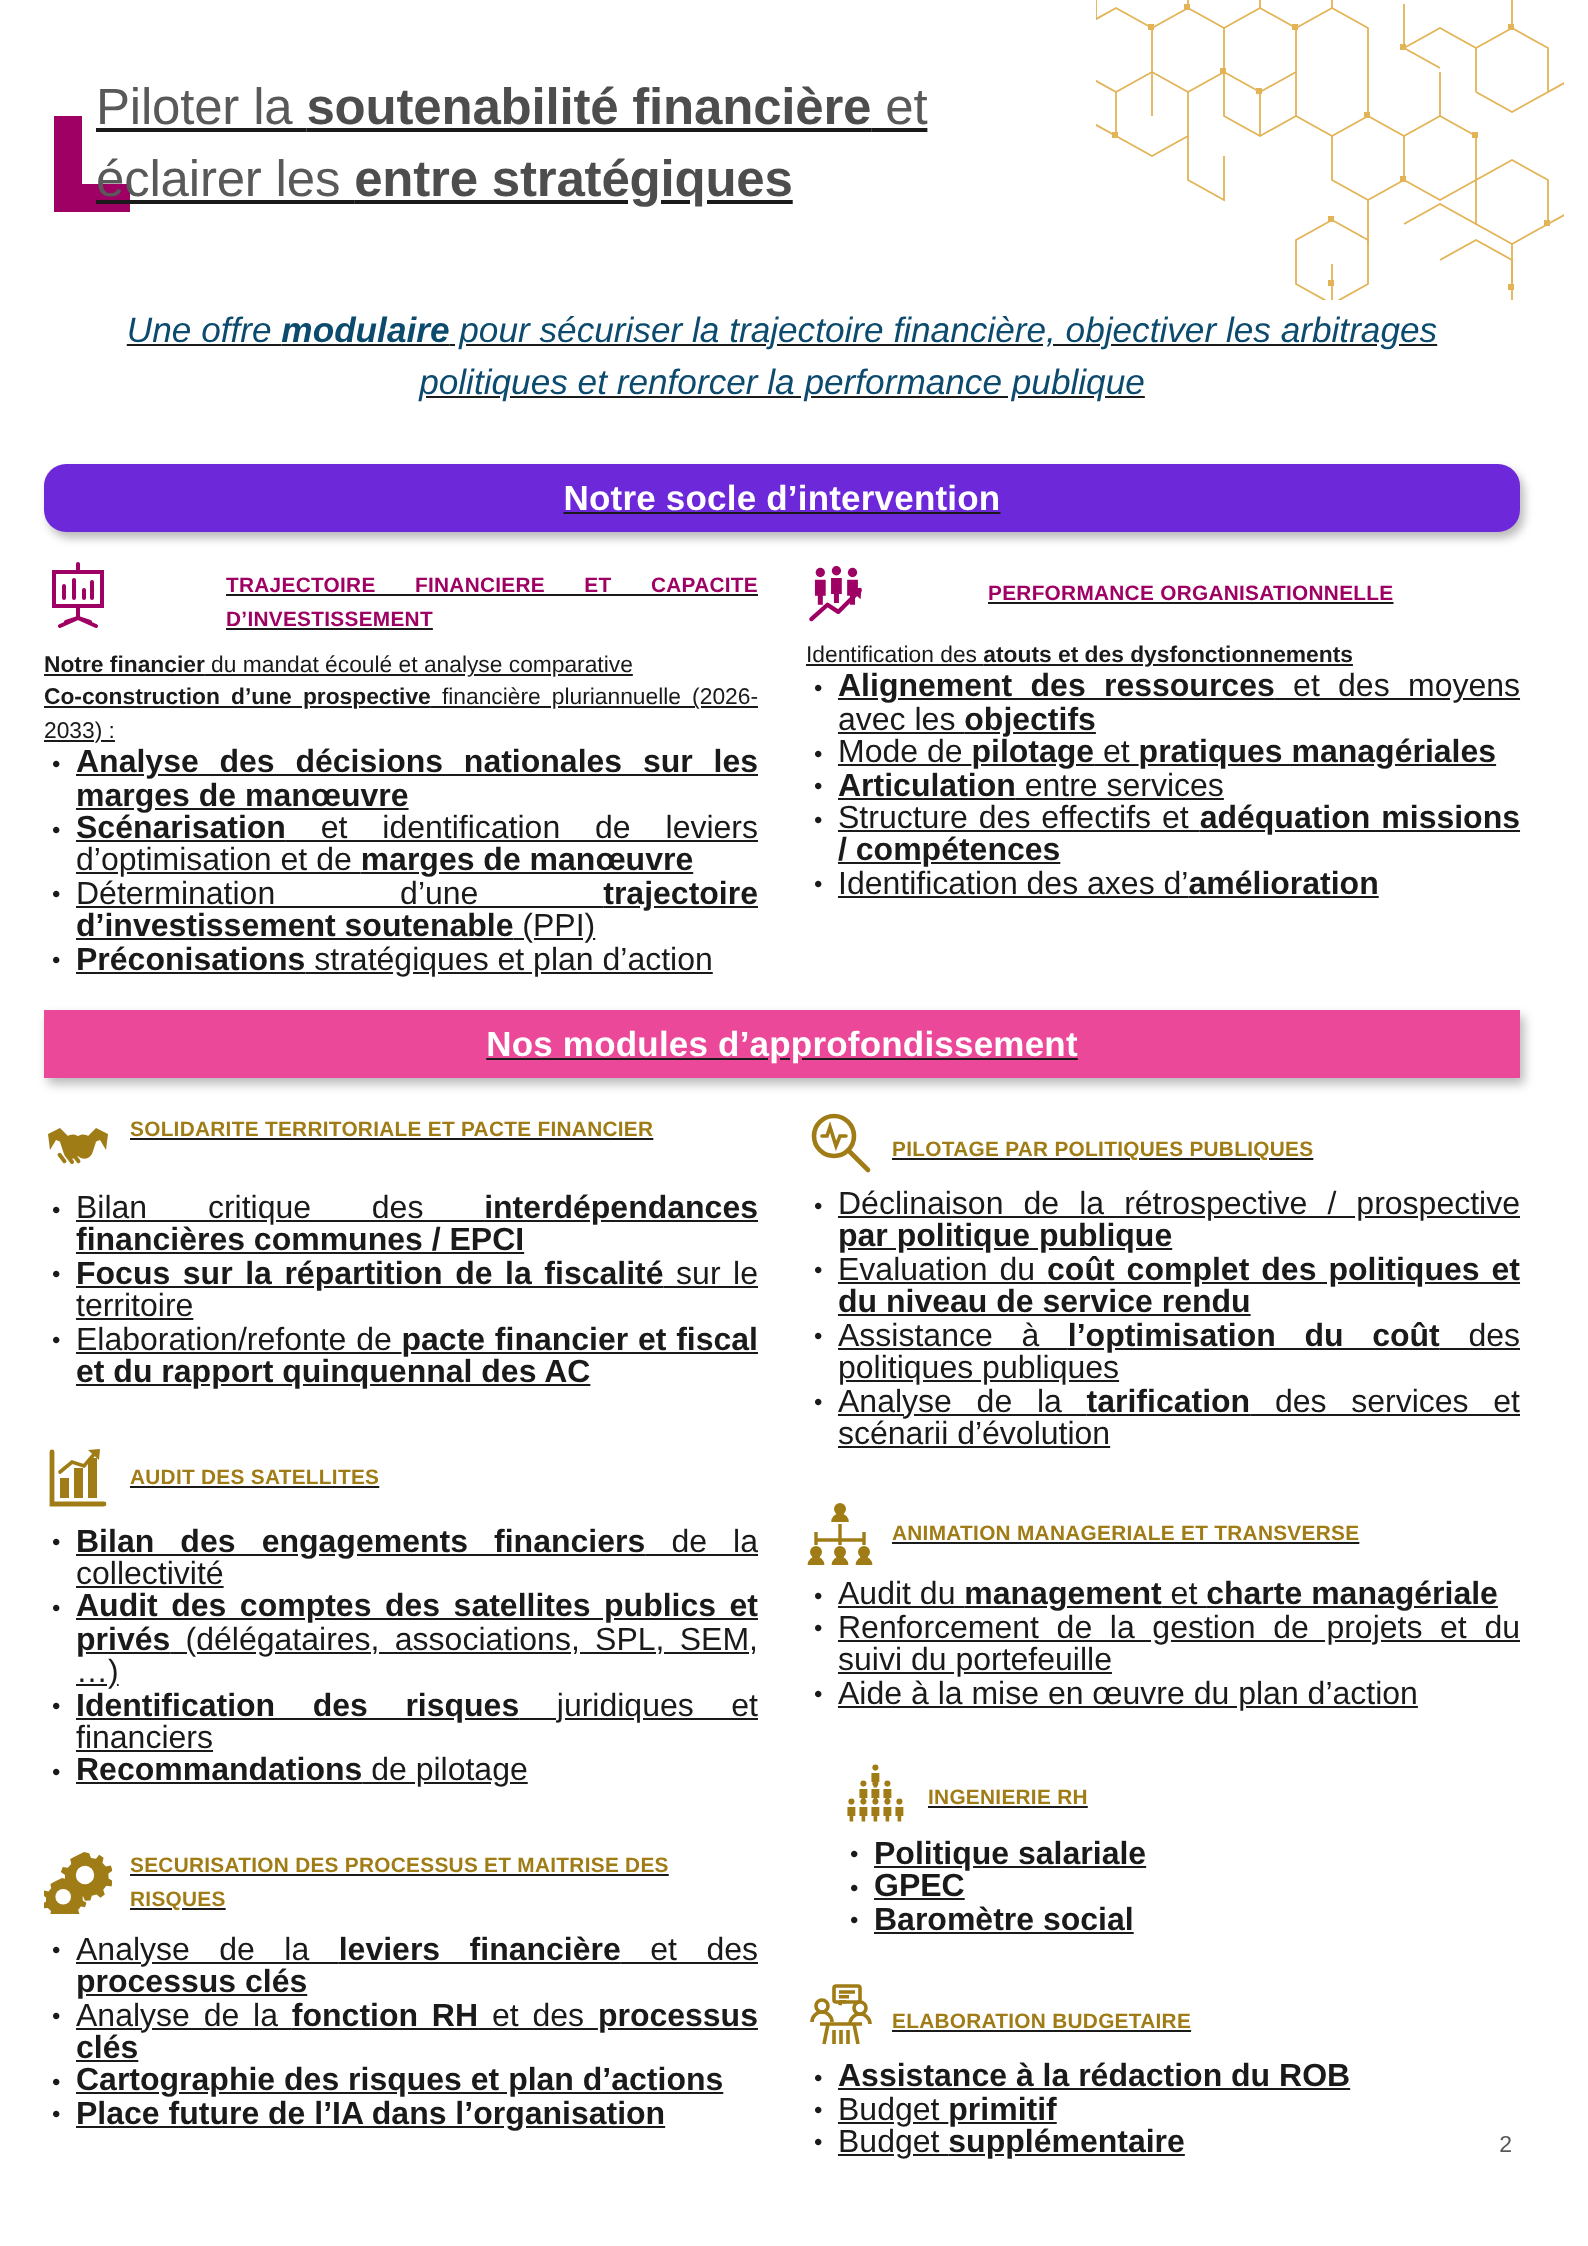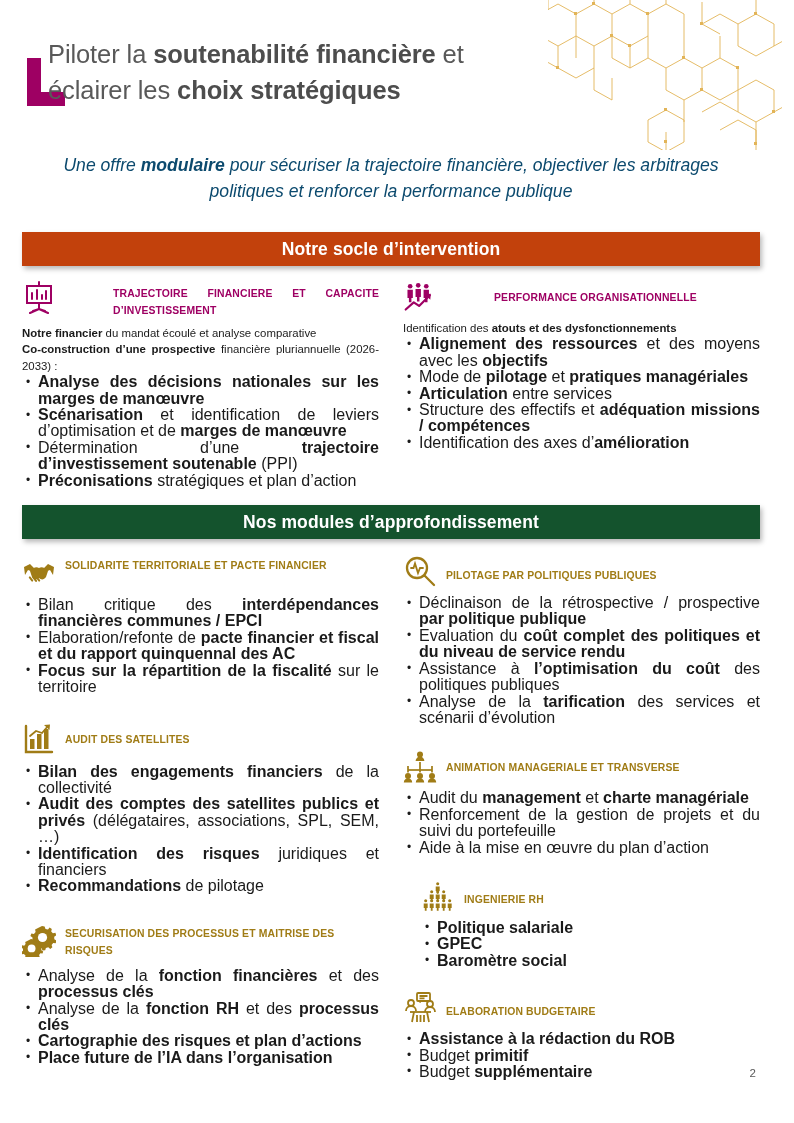--- a/index.html
+++ b/index.html
@@ -3,21 +3,21 @@
 <meta charset="utf-8">
 <style>
   * { box-sizing: border-box; margin: 0; padding: 0; }
   html, body {
     width: 794px; height: 1123px;
     background: #ffffff;
     font-family: "Liberation Sans", sans-serif;
     color: #1a1a1a;
     overflow: hidden;
   }
-  .page { position: relative; width: 782px; height: 1123px; overflow: hidden; }
+  .page { position: relative; width: 782px; height: 1123px; overflow: hidden; text-decoration: underline; }
 
   
   .corner-pattern {
     position: absolute; top: 0; right: 0;
     width: 234px; height: 150px;
     pointer-events: none;
   }
 
   
   .header { position: relative; padding: 22px 0 0 0; }
@@ -59,22 +59,22 @@
     position: relative;
     margin: 0 22px;
     height: 34px;
     display: flex; align-items: center; justify-content: center;
     color: #ffffff;
     font-size: 17.5px;
     font-weight: 700;
     letter-spacing: 0.1px;
     box-shadow: 2px 3px 5px rgba(0,0,0,0.28);
   }
-  .banner.magenta { background: #c2410c; }
-  .banner.gold { background: #14532d; }
+  .banner.magenta { background: #6d28d9; border-radius: 11px; }
+  .banner.gold { background: #ec4899; }
 
   
   .cols { display: flex; padding: 0 22px; }
   .col { width: 50%; }
   .col.left { padding-right: 12px; }
   .col.right { padding-left: 12px; }
 
   
   .module { position: relative; }
   .module-head {
@@ -186,21 +186,21 @@
     </svg>
   </div>
 
   <div class="header">
     <div class="logo-mark">
       <div class="v"></div>
         <div class="h"></div>
     </div>
     <div class="title-block">
       <div class="title-line"><span>Piloter la </span><b>soutenabilité financière</b><span> et</span></div>
-      <div class="title-line"><span>éclairer les </span><b>choix stratégiques</b></div>
+      <div class="title-line"><span>éclairer les </span><b>entre stratégiques</b></div>
     </div>
     <div class="subtitle"><span>Une offre </span><b>modulaire</b><span> pour sécuriser la trajectoire financière, objectiver les arbitrages politiques et renforcer la performance publique</span></div>
   </div>
 
   <div style="margin-top:28px">
     <div class="banner magenta">
       <span>Notre socle d’intervention</span>
     </div>
   </div>
 
@@ -285,22 +285,22 @@
               <rect x="8" y="21" width="2" height="6" rx="1" transform="rotate(-38 9 24)"></rect>
               <rect x="11.5" y="21" width="2" height="6.5" rx="1" transform="rotate(-38 12.5 24)"></rect>
               <rect x="15" y="21" width="2" height="6" rx="1" transform="rotate(-38 16 24)"></rect>
             </g>
               </svg>
           </span>
           <span class="module-title gold" style="flex:1;padding-top:2px">SOLIDARITE TERRITORIALE ET PACTE FINANCIER</span>
         </div>
         <ul class="bullets indent-block" style="margin-top:8px">
             <li><span>Bilan critique des </span><b>interdépendances financières communes / EPCI</b></li>
+            <li><b>Focus sur la répartition de la fiscalité</b><span> sur le territoire</span></li>
             <li><span>Elaboration/refonte de </span><b>pacte financier et fiscal et du rapport quinquennal des AC</b></li>
-            <li><b>Focus sur la répartition de la fiscalité</b><span> sur le territoire</span></li>
           </ul>
       </div>
 
       <div class="module" style="margin-top:26px">
         <div class="module-head">
           <span class="module-icon">
             <svg viewBox="0 0 34 34">
                 <g fill="none" stroke="#A07C16" stroke-width="2.4">
               <path d="M4 4 L4 30 L30 30" stroke-linecap="round"></path>
             </g>
@@ -333,21 +333,21 @@
               <path d="M20 3 l2.6 .6 .9 2.4 2.5 .4 1.6-2 2.2 1.5 -.6 2.5 1.7 1.9 2.5-.5 .9 2.5 -2.1 1.5 .1 2.5 2.2 1.3 -.8 2.6 -2.5-.3 -1.6 2 .8 2.4 -2.2 1.6 -1.9-1.7 -2.4 .7 -.7 2.4 -2.7 .1 -1-2.3 -2.4-.6 -1.8 1.8 -2.3-1.3 .4-2.5 -1.8-1.8 -2.5 .3 -.8-2.6 2.2-1.4 0-2.5 -2.1-1.5 1-2.5 2.5 .4 1.7-1.9 -.5-2.5 2.4-1.3z"></path>
               <circle cx="20.5" cy="14.5" r="4.6" fill="#ffffff"></circle>
               <path d="M9 16 l2.2 .5 .8 2 2.1 .4 1.3-1.7 1.9 1.3 -.5 2.1 1.4 1.6 2.1-.4 .8 2.1 -1.8 1.3 .1 2.1 1.8 1.1 -.7 2.2 -2.1-.3 -1.3 1.7 .6 2 -1.8 1.4 -1.6-1.5 -2 .6 -.6 2 -2.3 .1 -.8-1.9 -2-.5 -1.5 1.5 -2-1.1 .4-2.1 -1.6-1.5 -2.1 .2 -.7-2.2 1.9-1.2 0-2.1 -1.8-1.3 .9-2.1 2.1 .4 1.4-1.6 -.4-2.1 2-1.1z"></path>
               <circle cx="9.6" cy="25.4" r="3.9" fill="#ffffff"></circle>
             </g>
               </svg>
           </span>
           <span class="module-title gold" style="flex:1;padding-top:2px">SECURISATION DES PROCESSUS ET MAITRISE DES RISQUES</span>
         </div>
         <ul class="bullets" style="margin-top:9px">
-            <li><span>Analyse de la </span><b>fonction financières</b><span> et des </span><b>processus clés</b></li>
+            <li><span>Analyse de la </span><b>leviers financière</b><span> et des </span><b>processus clés</b></li>
             <li><span>Analyse de la </span><b>fonction RH</b><span> et des </span><b>processus clés</b></li>
             <li><b>Cartographie des risques et plan d’actions</b></li>
             <li><b>Place future de l’IA dans l’organisation</b></li>
           </ul>
       </div>
     </div>
 
     <div class="col right">
 
       <div class="module">

